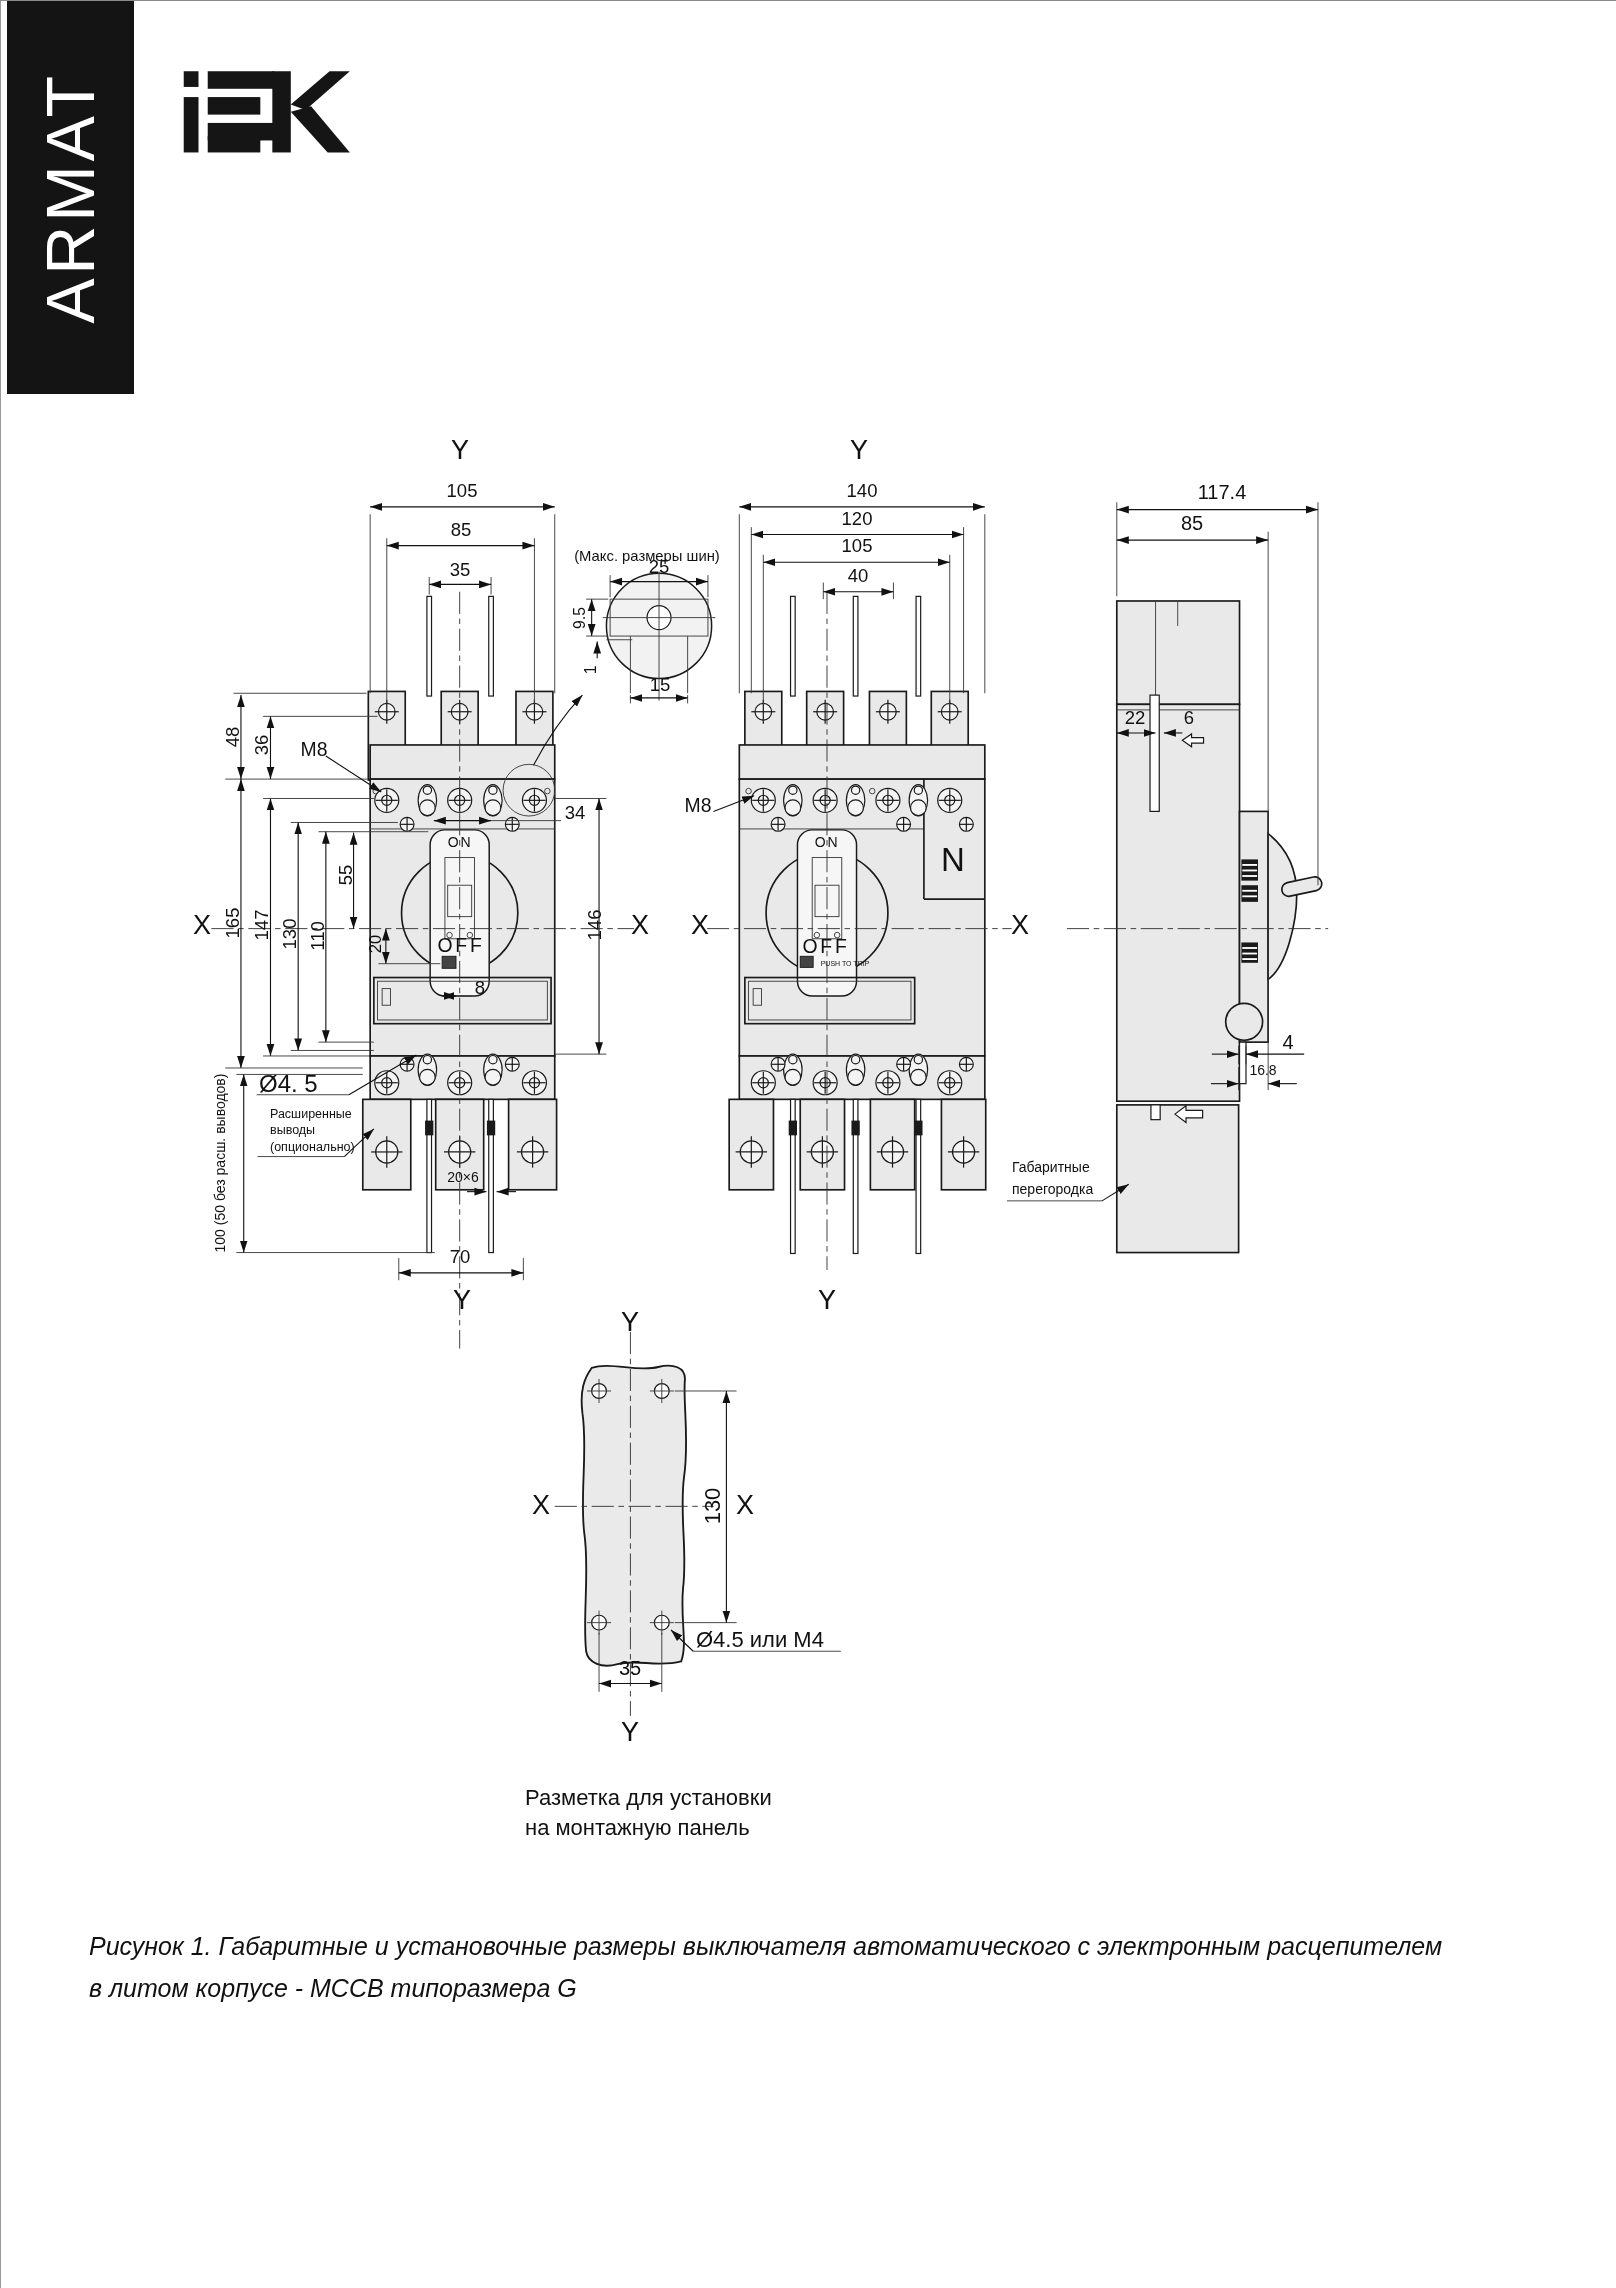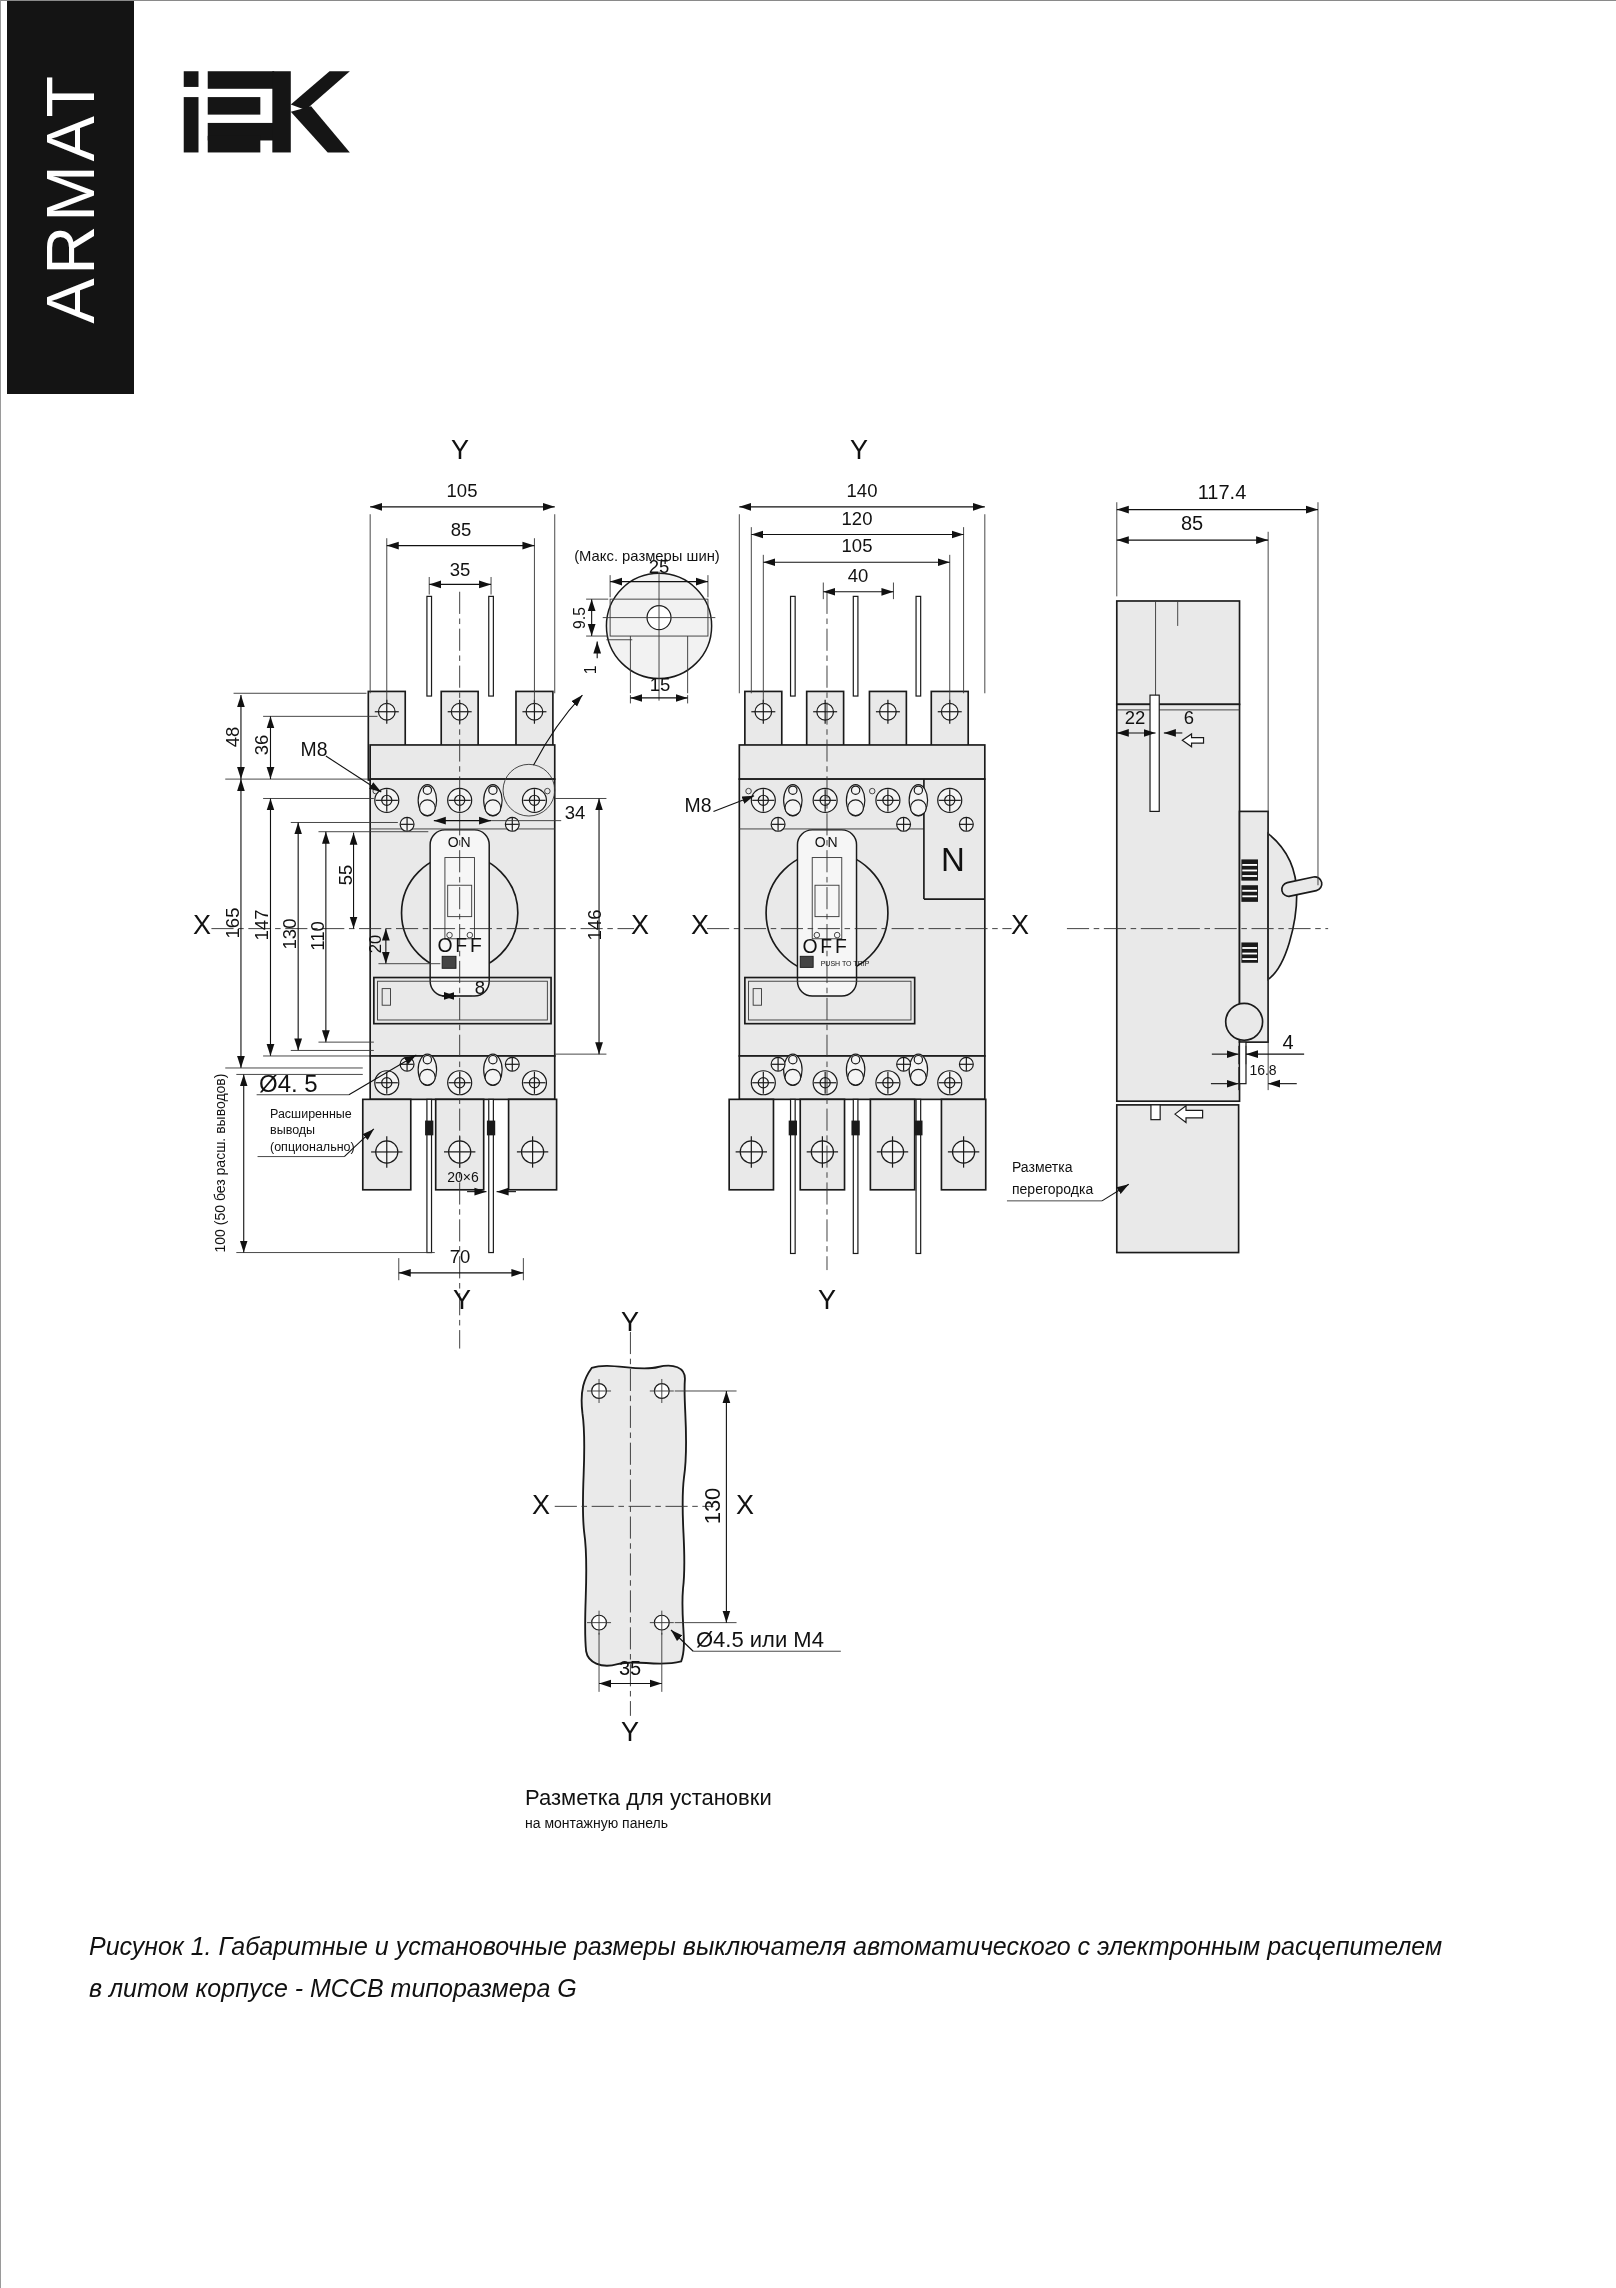--- a/index.html
+++ b/index.html
@@ -434,30 +434,30 @@
   <div class="lbl" style="left:825px;top:945px;font-size:19.4px;letter-spacing:2.8px">OFF</div>
   <div class="lbl" style="left:844px;top:962px;font-size:7px">PUSH TO TRIP</div>
   <div class="lbl ax" style="left:826px;top:1299px">Y</div>
 
   <div class="lbl" style="left:1221px;top:491px;font-size:20px">117.4</div>
   <div class="lbl" style="left:1191px;top:522px;font-size:20px">85</div>
   <div class="lbl d1" style="left:1134px;top:717px">22</div>
   <div class="lbl d1" style="left:1188px;top:717px">6</div>
   <div class="lbl" style="left:1287px;top:1041px;font-size:20px">4</div>
   <div class="lbl d2" style="left:1262px;top:1069px">16.8</div>
-  <div class="lft d2" style="left:1011px;top:1158px">Разметка</div>
+  <div class="lft d2" style="left:1011px;top:1158px">Габаритные</div>
   <div class="lft d2" style="left:1011px;top:1180px">перегородка</div>
 
   <div class="lbl ax" style="left:629px;top:1321px">Y</div>
   <div class="lbl ax" style="left:540px;top:1504px">X</div>
   <div class="lbl ax" style="left:744px;top:1504px">X</div>
   <div class="lbl rot" style="left:712px;top:1505px;font-size:22px">130</div>
   <div class="lft" style="left:695px;top:1626px;font-size:22px">Ø4.5 или M4</div>
   <div class="lbl" style="left:629px;top:1667px;font-size:20px">35</div>
   <div class="lbl ax" style="left:629px;top:1731px">Y</div>
   <div class="lft" style="left:524px;top:1784px;font-size:22px">Разметка для установки</div>
-  <div class="lft" style="left:524px;top:1814px;font-size:14px">на монтажную панель</div>
+  <div class="lft" style="left:524px;top:1814px;font-size:22px">на монтажную панель</div>
 
   <div class="lft cap" style="left:88px;top:1931px">Рисунок 1. Габаритные и установочные размеры выключателя автоматического с электронным расцепителем</div>
   <div class="lft cap" style="left:88px;top:1973px">в литом корпусе - МССВ типоразмера G</div>
 
 </div>
 
 
 </body></html>

